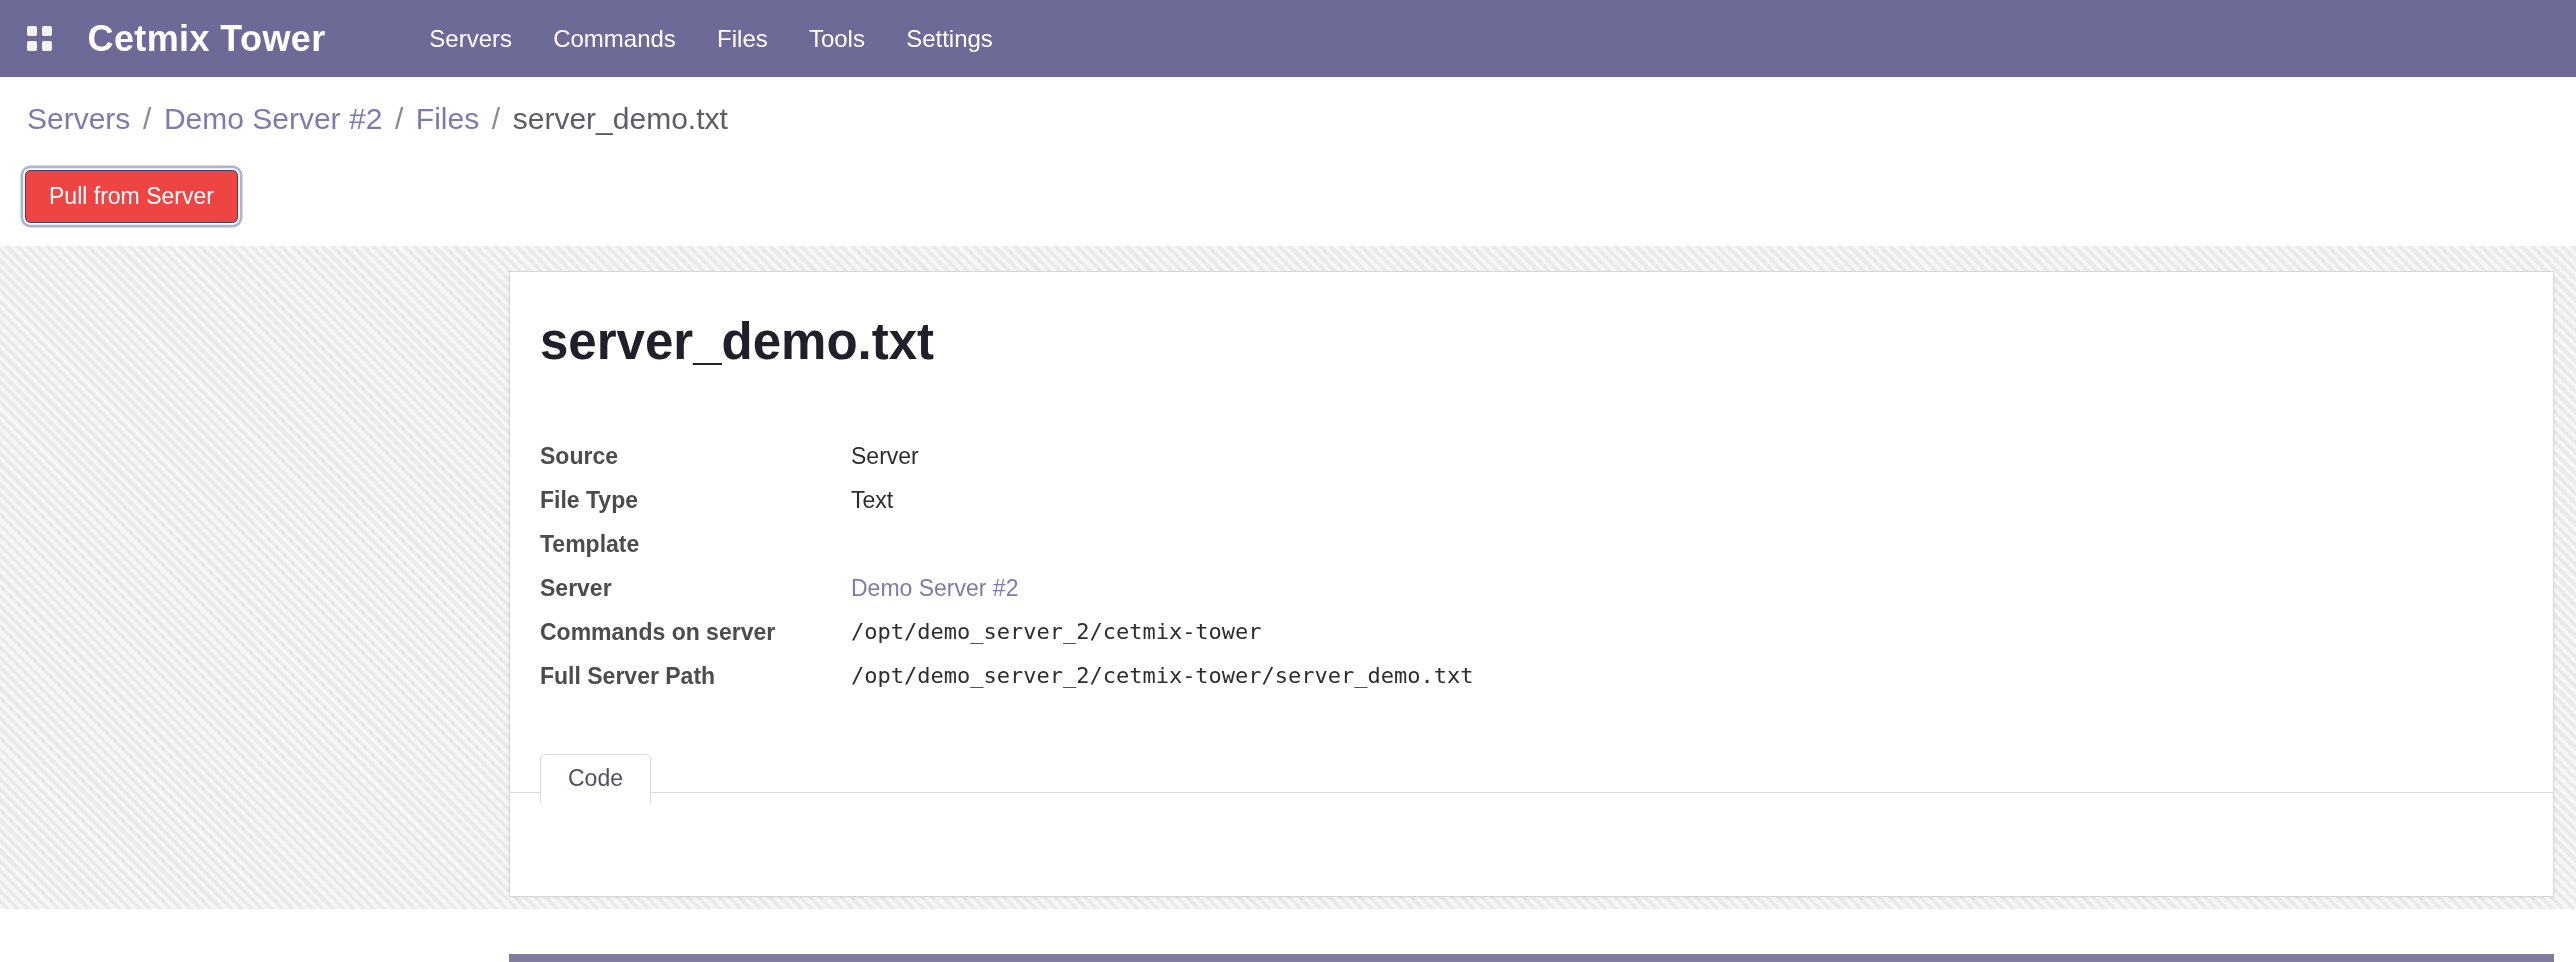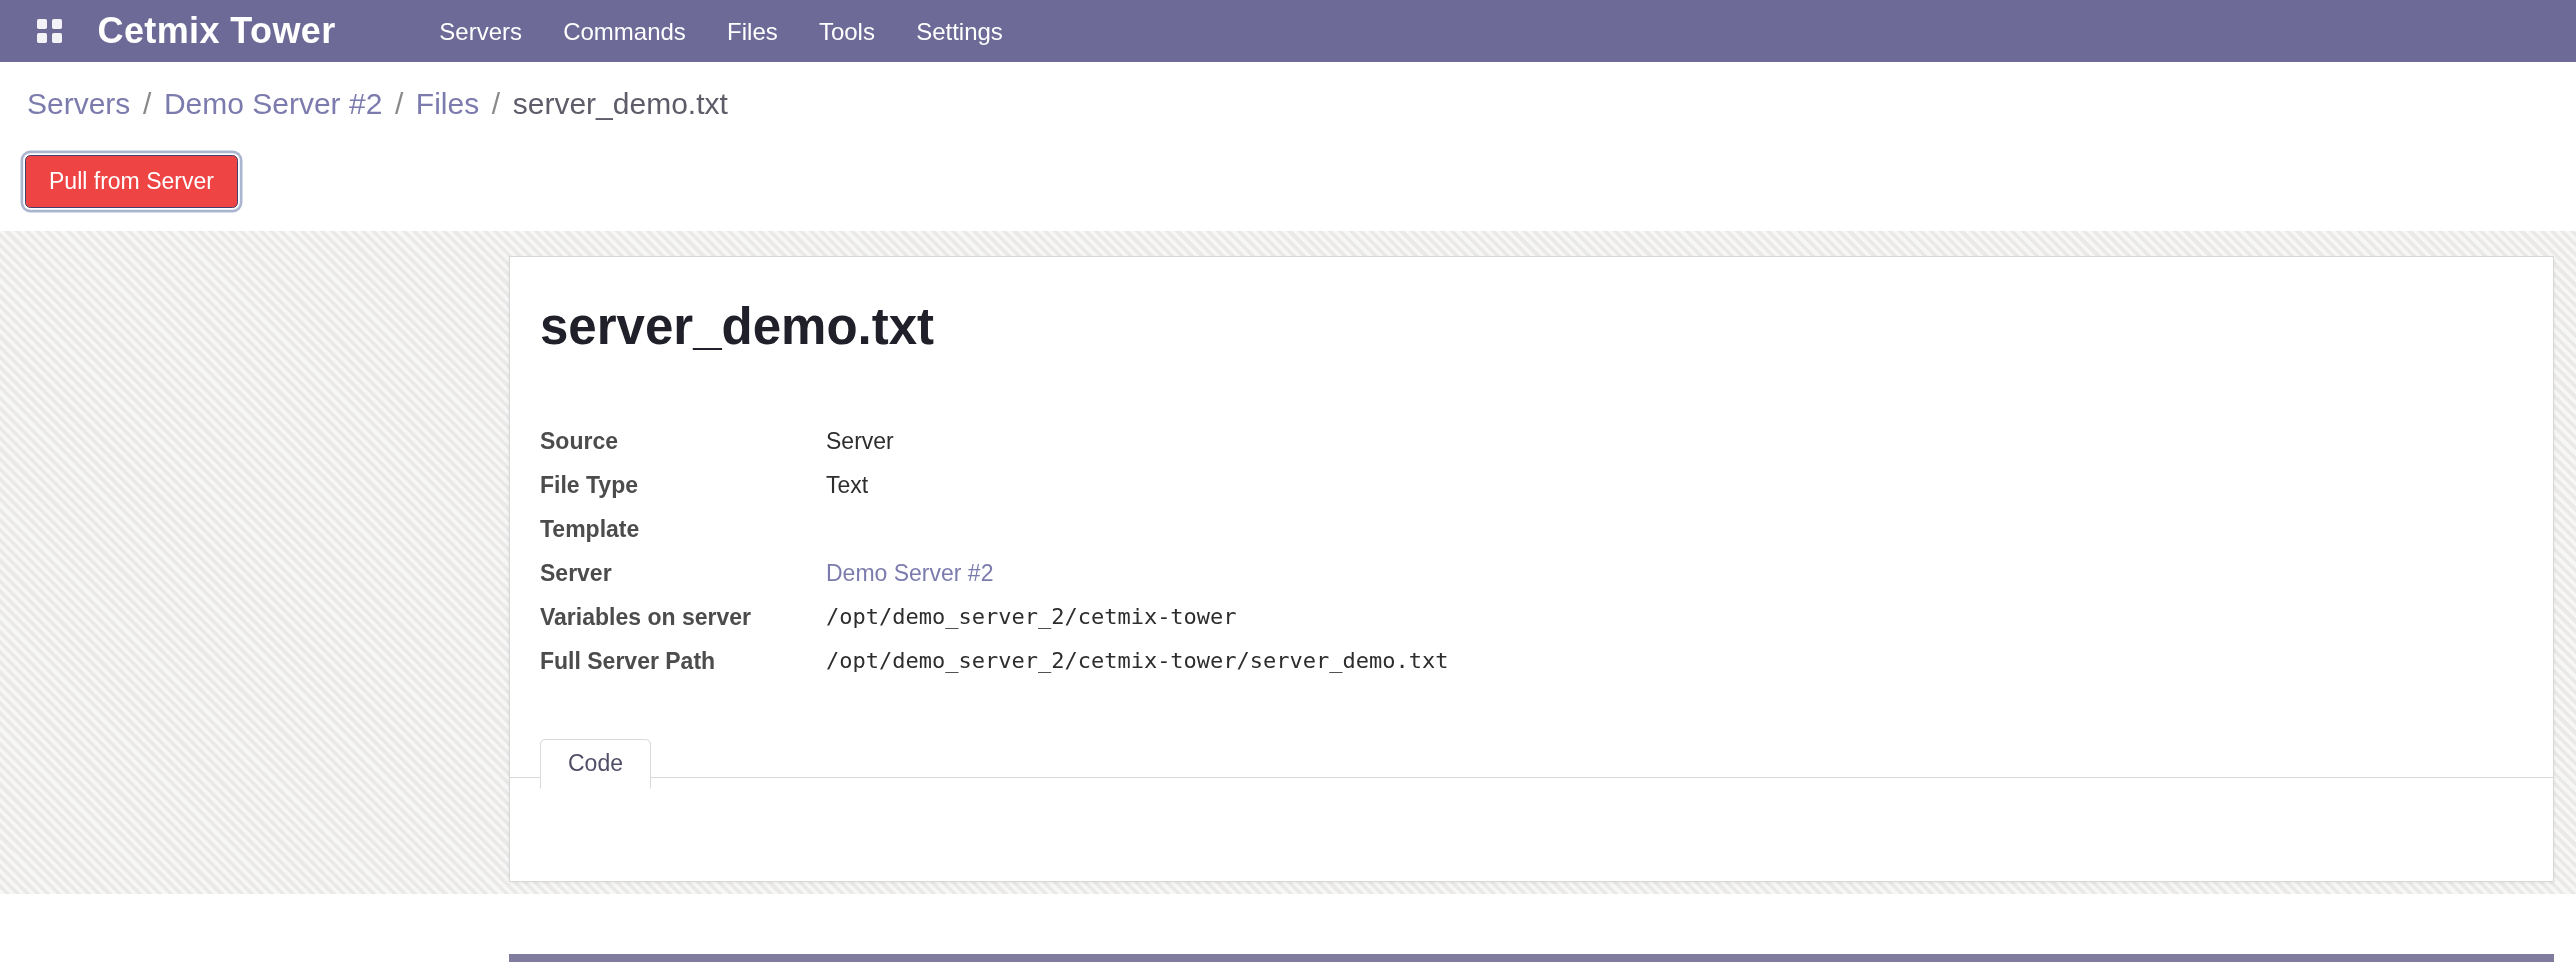--- a/index.html
+++ b/index.html
@@ -6,25 +6,25 @@
   html,body { width: 2576px; height: 962px; overflow: hidden; }
   body {
     font-family: "Liberation Sans", sans-serif;
     background: #ffffff;
     position: relative;
     color: #4c4c4c;
   }
 
   
   .navbar {
-    height: 62px;
+    height: 77px;
     background: #6d6a97;
     display: flex;
     align-items: center;
-    padding: 0 37px;
+    padding: 0 27px;
     color: #fff;
   }
   .apps-icon {
     display: grid;
     grid-template-columns: 10px 10px;
     grid-template-rows: 10px 10px;
     gap: 4.5px;
     margin-right: 36px;
     cursor: pointer;
   }
@@ -124,21 +124,21 @@
     line-height: 59px;
     font-weight: bold;
     color: #20202a;
     margin-bottom: 63px;
   }
 
   .form-grid { display: flex; }
   .col-left { width: 991px; }
   .col-right { flex: 1; }
 
-  .field-row { display: flex; min-height: 44px; line-height: 44px; font-size: 23px; }
+  .field-row { display: flex; min-height: 44px; line-height: 44px; font-size: 23px; gap: 25px; }
   .field-label { width: 286px; font-weight: bold; color: #4c4c4c; flex-shrink: 0; }
   .field-value { color: #2d2d2d; }
   .field-value.mono { font-family: "DejaVu Sans Mono", "Liberation Mono", monospace; font-size: 22px; }
   .field-value.link { color: #7c7bad; cursor: pointer; }
 
   .col-right .field-label { width: 269px; }
   .col-right .field-value-cell {
     border-left: 0.9px solid #cccccc;
     padding-left: 16px;
     flex: 1;
@@ -252,21 +252,21 @@
         </div>
         <div class="field-row">
           <span class="field-label">Template</span>
           <span class="field-value"></span>
         </div>
         <div class="field-row">
           <span class="field-label">Server</span>
           <span class="field-value link">Demo Server #2</span>
         </div>
         <div class="field-row">
-          <span class="field-label">Variables on server</span>
+          <span class="field-label">Commands on server</span>
           <span class="field-value mono">/opt/demo_server_2/cetmix-tower</span>
         </div>
         <div class="field-row">
           <span class="field-label">Full Server Path</span>
           <span class="field-value mono">/opt/demo_server_2/cetmix-tower/server_demo.txt</span>
         </div>
       </div>
 
 
     </div>

